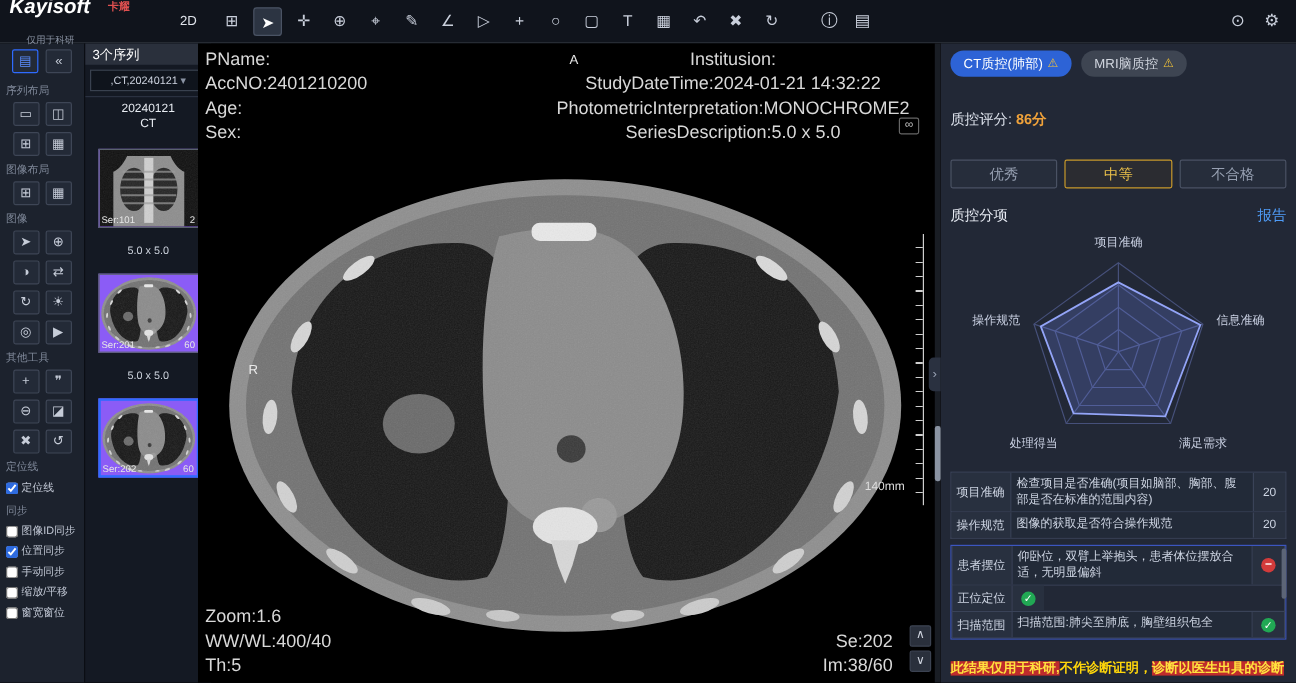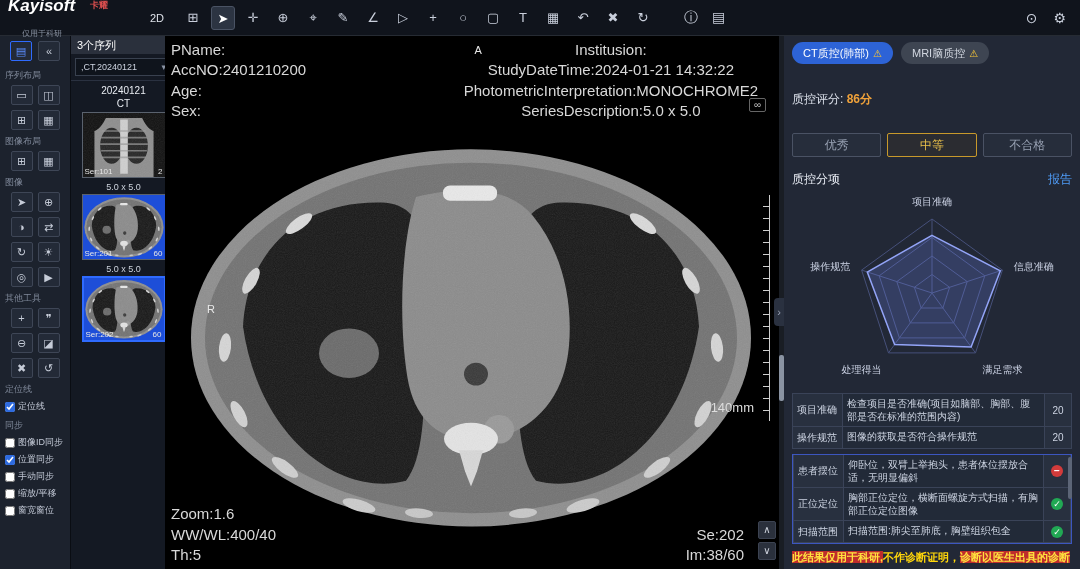--- a/index.html
+++ b/index.html
@@ -27,44 +27,44 @@
   .sbtn{width:22px;height:20px;border:1px solid #3e4656;border-radius:2px;color:#c6ccd8;font-size:11px;display:flex;align-items:center;justify-content:center;background:#232a37;line-height:1}
   .sbtn.act{border-color:#2f6bff;color:#5b8dff}
   .sec-label{color:#7f8899;font-size:9px;padding:4px 5px 2px}
   .icon-grid{display:flex;flex-wrap:wrap;gap:5px;padding:1px 6px;justify-content:center}
   .chk{display:flex;align-items:center;gap:3px;color:#c3c9d6;font-size:9px;padding:2px 5px;cursor:default}
   .chk input{width:10px;height:10px;accent-color:#2e6bdf;margin:0}
 
   
   .seriespanel{position:absolute;top:36px;left:70px;width:106px;bottom:0;background:#141923;border-left:1px solid #0a0d13;overflow:hidden}
   .sp-head{background:#2a303c;color:#fff;font-size:11px;padding:2px 6px;height:18px}
-  .sel{margin:4px;height:18px;background:#0f141c;border:1px solid #39414f;color:#cdd3df;font-size:9px;display:flex;align-items:center;justify-content:space-between;padding:0 5px}
+  .sel{margin:4px;height:18px;background:#0f141c;border:1px solid #39414f;color:#cdd3df;font-size:9px;display:flex;align-items:center;justify-content:space-between;padding:0 16px}
   .sel .chev{color:#8a93a3;font-size:9px}
   .group-lab{color:#e8ecf2;font-size:10px;text-align:center;line-height:1.3;margin:3px 0 2px;border-top:1px solid #2a3140;padding-top:3px}
   .sdesc{color:#ccd2dc;font-size:9px;text-align:center;margin:4px 0 2px}
-  .thumb{position:relative;width:84px;height:66px;margin:2px auto;border:1px solid #5a626e;background:#1d4ed8}
+  .thumb{position:relative;width:84px;height:66px;margin:14px auto;border:1px solid #5a626e;background:#8b5cf6}
   .thumb.sel2{border:2px solid #2f6bff}
   .timg{width:100%;height:100%;display:block}
   .ser{position:absolute;left:2px;bottom:1px;color:#e6e6e6;font-size:8px}
   .cnt{position:absolute;right:2px;bottom:1px;color:#e6e6e6;font-size:8px}
 
   
   .viewport{position:absolute;top:36px;left:165px;width:619px;bottom:0;background:#000;overflow:hidden}
   .ct-main{position:absolute;left:16px;top:100px;width:580px;height:400px}
   .ov{position:absolute;color:#d8d8d8;font-size:15px;line-height:1.35;text-shadow:0 0 2px #000;z-index:3}
   .ov.tl{left:6px;top:4px}
   .ov.tr{right:26px;top:4px;text-align:center}
   .ov.bl{left:6px;bottom:4px}
   .ov.br{right:40px;bottom:4px;text-align:right}
   .link-btn{position:absolute;right:18px;top:62px;width:17px;height:14px;border:1px solid #666;border-radius:2px;color:#bbb;font-size:10px;text-align:center;line-height:12px;z-index:3}
   .orient{position:absolute;color:#e8e8e8;font-size:11px;z-index:3}
   .orient.a{left:50%;top:8px}
   .orient.r{left:42px;top:50%}
   .ruler{position:absolute;right:14px;top:159px;height:226px;width:7px;border-right:1px solid #cfcfcf;background:repeating-linear-gradient(to bottom,transparent 0 11px,#cfcfcf 11px 12px);z-index:3}
-  .ruler-label{position:absolute;right:30px;top:364px;color:#ddd;font-size:13px;z-index:3}
+  .ruler-label{position:absolute;right:30px;top:364px;color:#ddd;font-size:10px;z-index:3}
   .vsb{position:absolute;right:0;top:0;bottom:0;width:5px;background:#191d24;z-index:4}
   .vsb-thumb{position:absolute;right:0;top:319px;width:5px;height:46px;background:#8a93a2;border-radius:2px}
   .cine{position:absolute;right:8px;bottom:9px;display:flex;flex-direction:column;gap:3px;z-index:4}
   .cbtn{width:18px;height:18px;background:#2a303c;border:1px solid #3c4352;color:#cfd4de;font-size:10px;line-height:16px;text-align:center;border-radius:2px}
   .expander{position:absolute;right:0;top:262px;width:10px;height:28px;background:#2a3140;border-radius:4px 0 0 4px;color:#9aa3b5;font-size:11px;display:flex;align-items:center;justify-content:center;z-index:4}
 
   
   .qcpanel{position:absolute;top:36px;left:784px;width:296px;bottom:0;background:#222836;display:flex;flex-direction:column;padding:6px 8px 4px;overflow:hidden}
   .qc-tabs{display:flex;gap:8px}
   .pill{height:22px;border-radius:12px;padding:0 11px;font-size:11px;display:flex;align-items:center;gap:4px;color:#fff;white-space:nowrap}
@@ -383,21 +383,20 @@
     <div class="cthumb"></div>
   <div class="trow">
         <div class="tc-label">患者摆位</div>
         <div class="tc-desc">仰卧位，双臂上举抱头，患者体位摆放合适，无明显偏斜</div>
         <div class="tc-score">
           <span class="icon-fail">−</span>
         </div>
       </div>
       <div class="trow">
         <div class="tc-label">正位定位</div>
-        <div class="tc-desc">胸部正位定位，横断面螺旋方式扫描，有胸部正位定位图像</div>
         <div class="tc-score">
           <span class="icon-pass">✓</span>
         </div>
       </div>
       <div class="trow">
         <div class="tc-label">扫描范围</div>
         <div class="tc-desc">扫描范围:肺尖至肺底，胸壁组织包全</div>
         <div class="tc-score">
           <span class="icon-pass">✓</span>
         </div>

